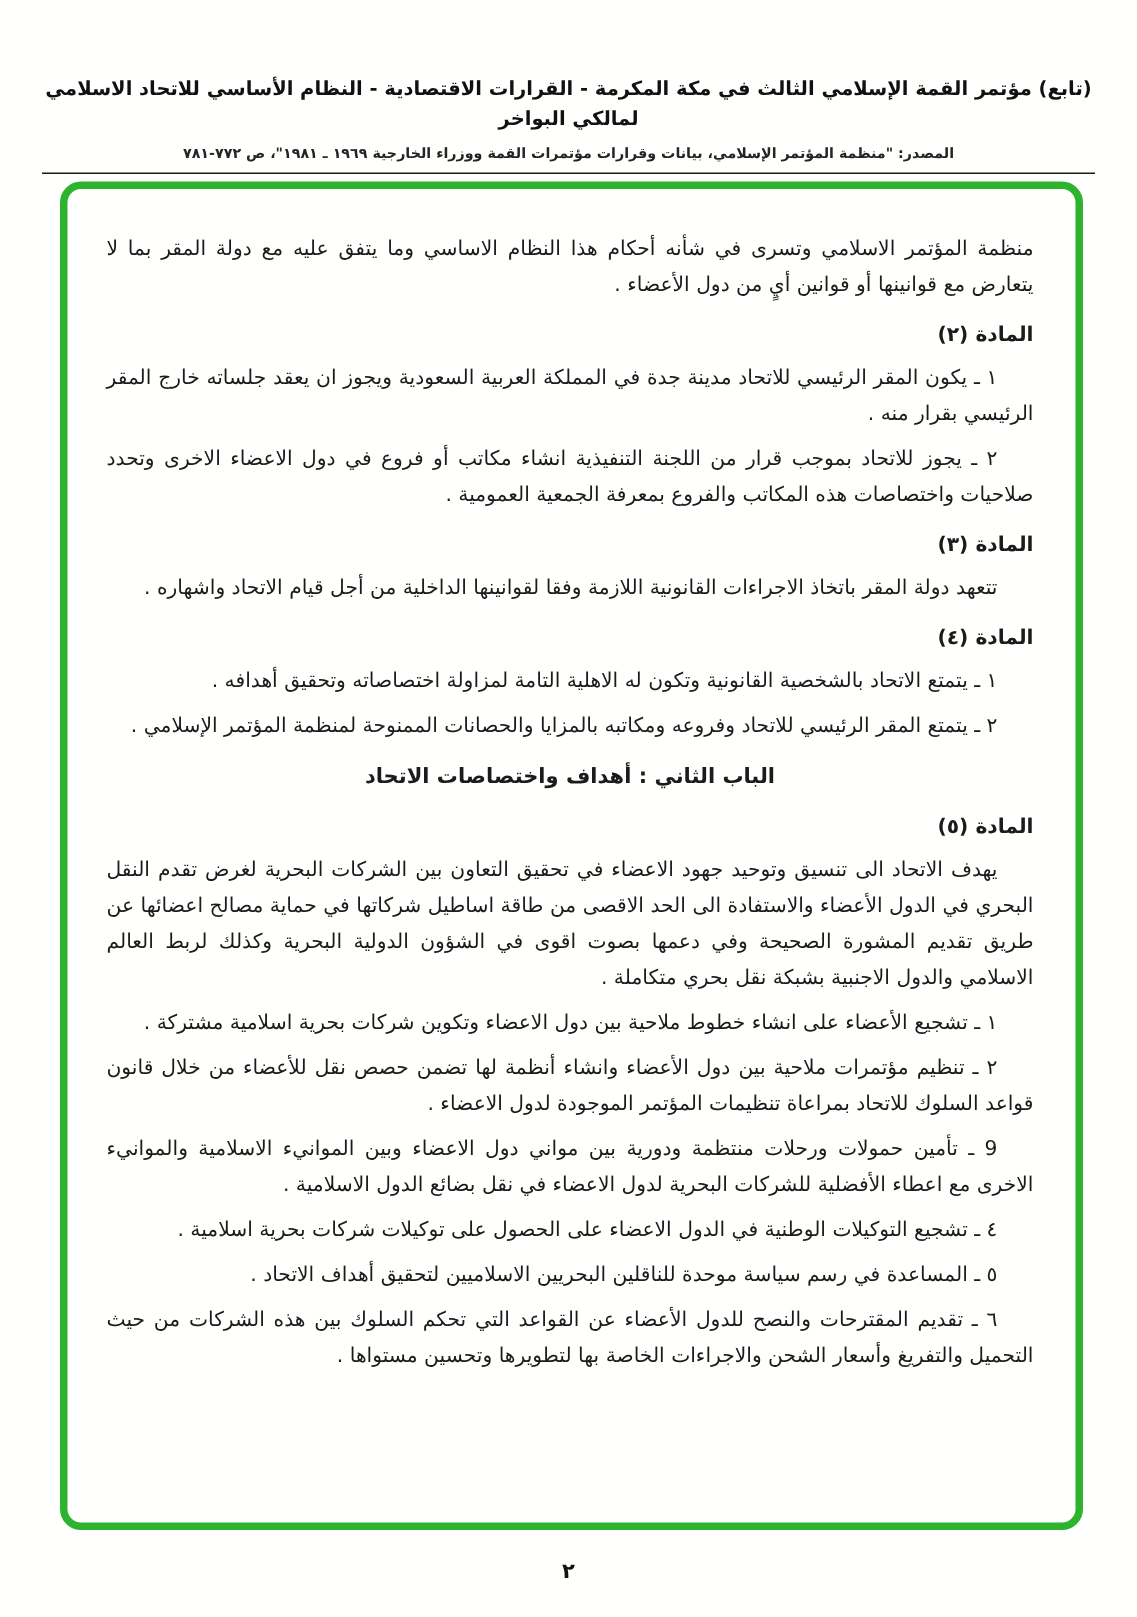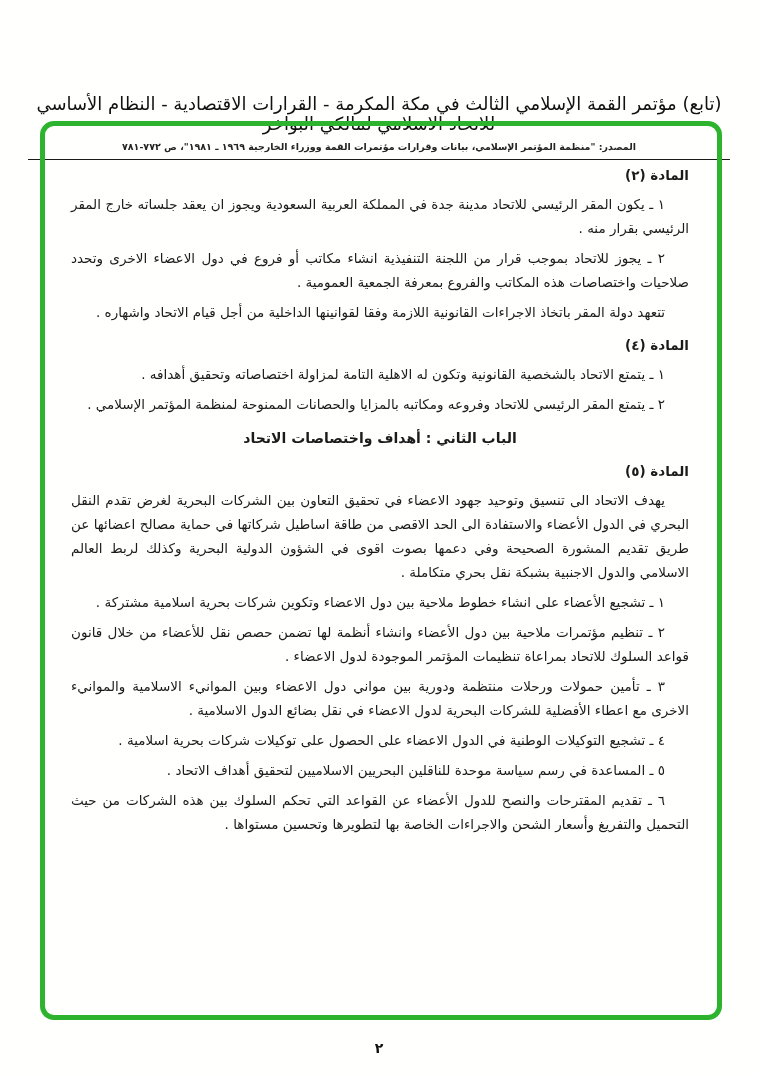--- a/index.html
+++ b/index.html
@@ -11,23 +11,22 @@
     color: #1b1b1b;
   }
   .page {
     position: relative;
     width: 758px; height: 1078px;
     background: #fffffe;
     overflow: hidden;
   }
   .header { padding: 50px 26px 0 26px; text-align: center; }
   .header-title {
-    font-size: 18px; font-weight: normal; line-height: 20px;
+    font-size: 13px; font-weight: bold; line-height: 20px;
     color: #111;
-    margin-top: 44px;
   }
   .header-source {
     font-size: 9.5px; font-weight: bold; margin-top: 7px; color: #242424;
   }
   .header-rule {
     border-top: 1.5px solid #1a1a1a;
     margin: 7px 2px 0 2px;
   }
   .green-box {
     position: absolute;
@@ -75,40 +74,42 @@
 
   <div class="header">
     <div class="header-title">(تابع) مؤتمر القمة الإسلامي الثالث في مكة المكرمة - القرارات الاقتصادية - النظام الأساسي للاتحاد الاسلامي لمالكي البواخر</div>
     <div class="header-source">المصدر: "منظمة المؤتمر الإسلامي، بيانات وقرارات مؤتمرات القمة ووزراء الخارجية ١٩٦٩ ـ ١٩٨١"، ص ٧٧٢-٧٨١</div>
     <div class="header-rule"></div>
   </div>
 
   <div class="green-box">
     <div class="content">
 
+      <div class="block para no-indent">منظمة المؤتمر الاسلامي وتسرى في شأنه أحكام هذا النظام الاساسي وما يتفق عليه مع دولة المقر بما لا يتعارض مع قوانينها أو قوانين أيٍ من دول الأعضاء .</div>
 
       <div class="block heading">المادة (٢)</div>
       <div class="block para">١ ـ يكون المقر الرئيسي للاتحاد مدينة جدة في المملكة العربية السعودية ويجوز ان يعقد جلساته خارج المقر الرئيسي بقرار منه .</div>
       <div class="block para">٢ ـ يجوز للاتحاد بموجب قرار من اللجنة التنفيذية انشاء مكاتب أو فروع في دول الاعضاء الاخرى وتحدد صلاحيات واختصاصات هذه المكاتب والفروع بمعرفة الجمعية العمومية .</div>
 
+      <div class="block heading">المادة (٣)</div>
       <div class="block para">تتعهد دولة المقر باتخاذ الاجراءات القانونية اللازمة وفقا لقوانينها الداخلية من أجل قيام الاتحاد واشهاره .</div>
 
       <div class="block heading">المادة (٤)</div>
       <div class="block para">١ ـ يتمتع الاتحاد بالشخصية القانونية وتكون له الاهلية التامة لمزاولة اختصاصاته وتحقيق أهدافه .</div>
       <div class="block para">٢ ـ يتمتع المقر الرئيسي للاتحاد وفروعه ومكاتبه بالمزايا والحصانات الممنوحة لمنظمة المؤتمر الإسلامي .</div>
 
       <div class="block center-heading">الباب الثاني : أهداف واختصاصات الاتحاد</div>
 
       <div class="block heading">المادة (٥)</div>
       <div class="block para">يهدف الاتحاد الى تنسيق وتوحيد جهود الاعضاء في تحقيق التعاون بين الشركات البحرية لغرض تقدم النقل البحري في الدول الأعضاء والاستفادة الى الحد الاقصى من طاقة اساطيل شركاتها في حماية مصالح اعضائها عن طريق تقديم المشورة الصحيحة وفي دعمها بصوت اقوى في الشؤون الدولية البحرية وكذلك لربط العالم الاسلامي والدول الاجنبية بشبكة نقل بحري متكاملة .</div>
 
 
       <div class="block para">١ ـ تشجيع الأعضاء على انشاء خطوط ملاحية بين دول الاعضاء وتكوين شركات بحرية اسلامية مشتركة .</div>
       <div class="block para">٢ ـ تنظيم مؤتمرات ملاحية بين دول الأعضاء وانشاء أنظمة لها تضمن حصص نقل للأعضاء من خلال قانون قواعد السلوك للاتحاد بمراعاة تنظيمات المؤتمر الموجودة لدول الاعضاء .</div>
-      <div class="block para">٣ ـ تأمين حمولات ورحلات منتظمة ودورية بين مواني دول الاعضاء وبين الموانيء الاسلامية والموانيء الاخرى مع اعطاء الأفضلية للشركات البحرية لدول الاعضاء في نقل بضائع الدول الاسلامية .</div>
+      <div class="block para">9 ـ تأمين حمولات ورحلات منتظمة ودورية بين مواني دول الاعضاء وبين الموانيء الاسلامية والموانيء الاخرى مع اعطاء الأفضلية للشركات البحرية لدول الاعضاء في نقل بضائع الدول الاسلامية .</div>
       <div class="block para">٤ ـ تشجيع التوكيلات الوطنية في الدول الاعضاء على الحصول على توكيلات شركات بحرية اسلامية .</div>
       <div class="block para">٥ ـ المساعدة في رسم سياسة موحدة للناقلين البحريين الاسلاميين لتحقيق أهداف الاتحاد .</div>
       <div class="block para">٦ ـ تقديم المقترحات والنصح للدول الأعضاء عن القواعد التي تحكم السلوك بين هذه الشركات من حيث التحميل والتفريغ وأسعار الشحن والاجراءات الخاصة بها لتطويرها وتحسين مستواها .</div>
 
     </div>
   </div>
 
   <div class="page-number">٢</div>
 
 </div>

